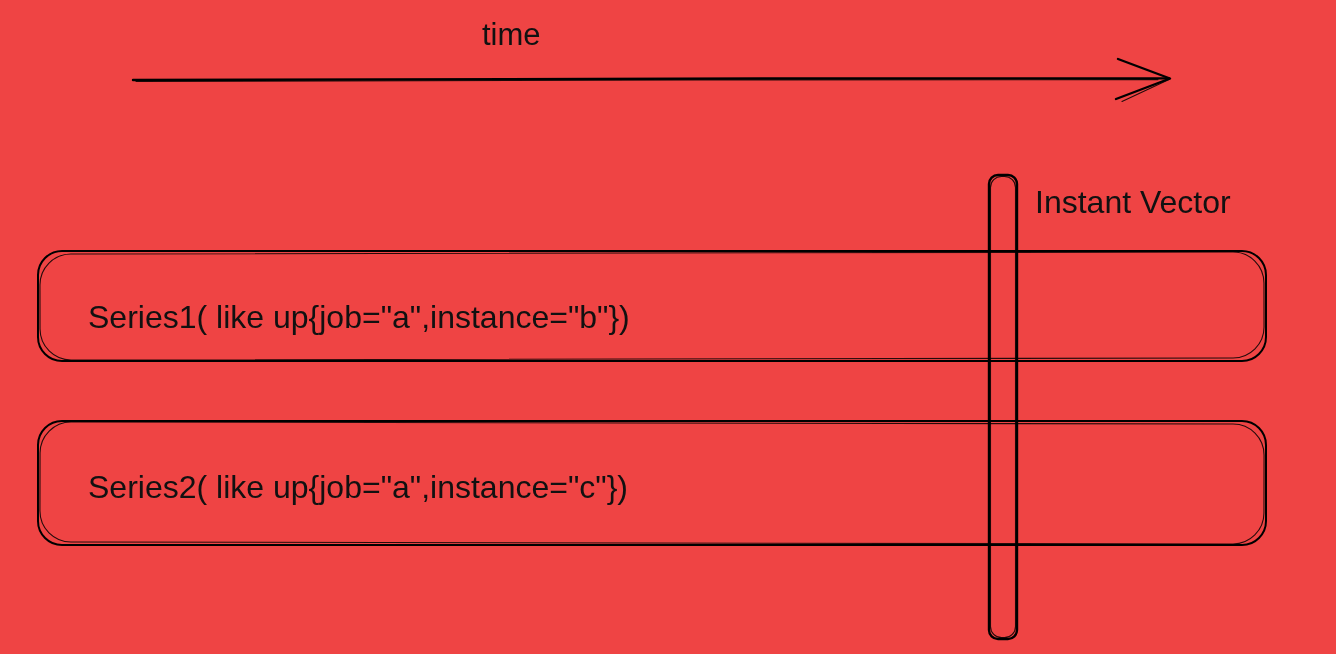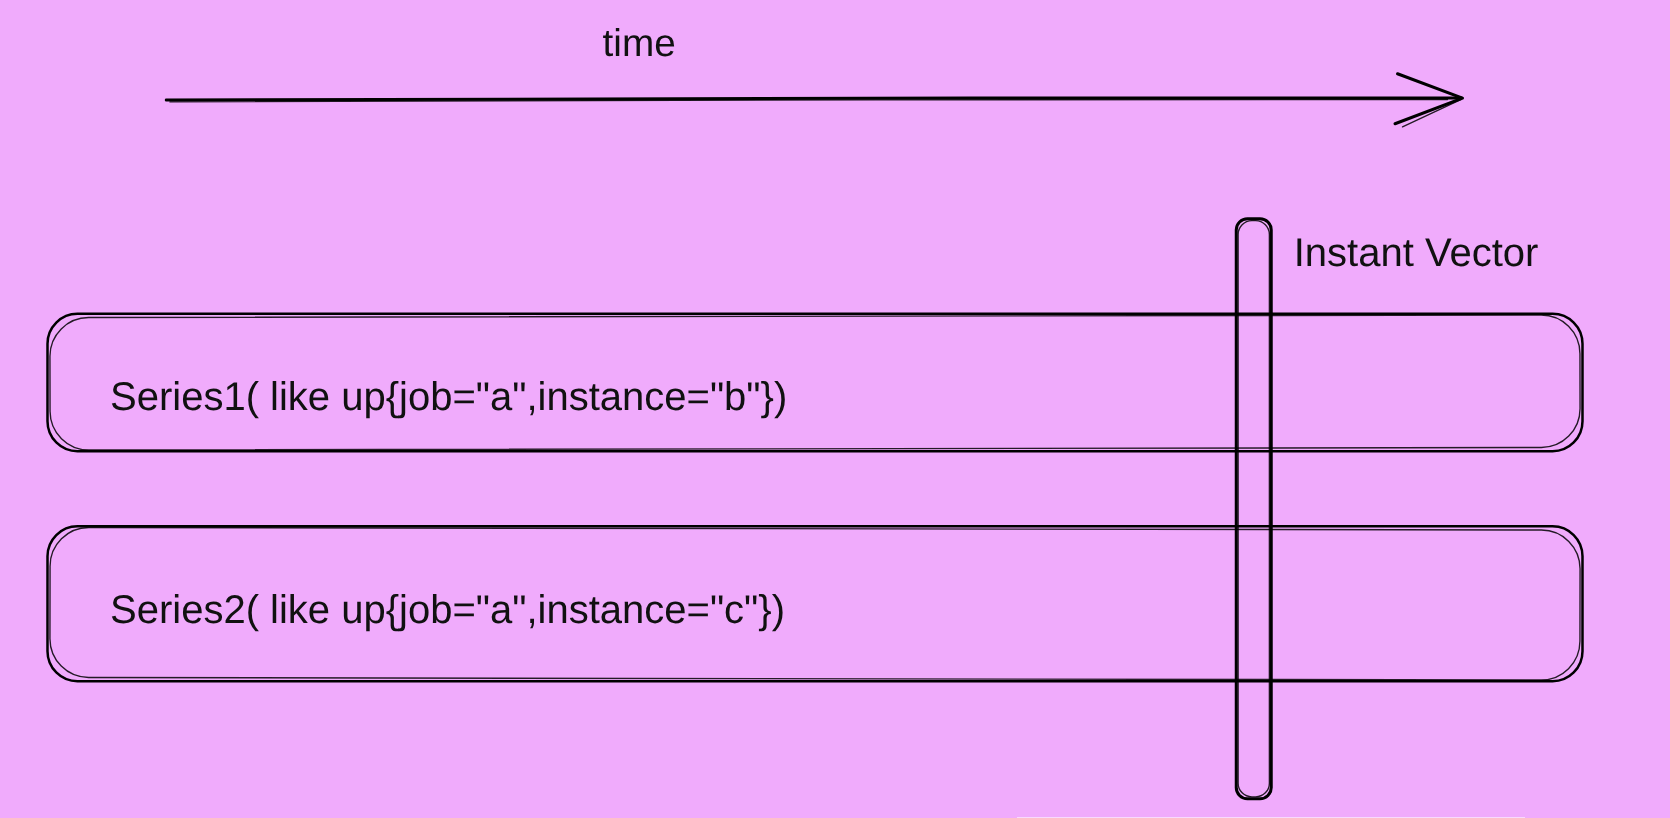--- a/index.html
+++ b/index.html
@@ -4,21 +4,21 @@
 <style>
   html, body {
     margin: 0;
     padding: 0;
     background: #ffffff;
   }
   .canvas {
     position: relative;
     width: 1336px;
     height: 654px;
-    background: #f0abfc;
+    background: #ef4444;
     overflow: hidden;
   }
   svg text {
     font-family: "Liberation Sans", sans-serif;
     fill: #111111;
   }
   .lbl {
     font-size: 32px;
   }
   .lbl-time {

